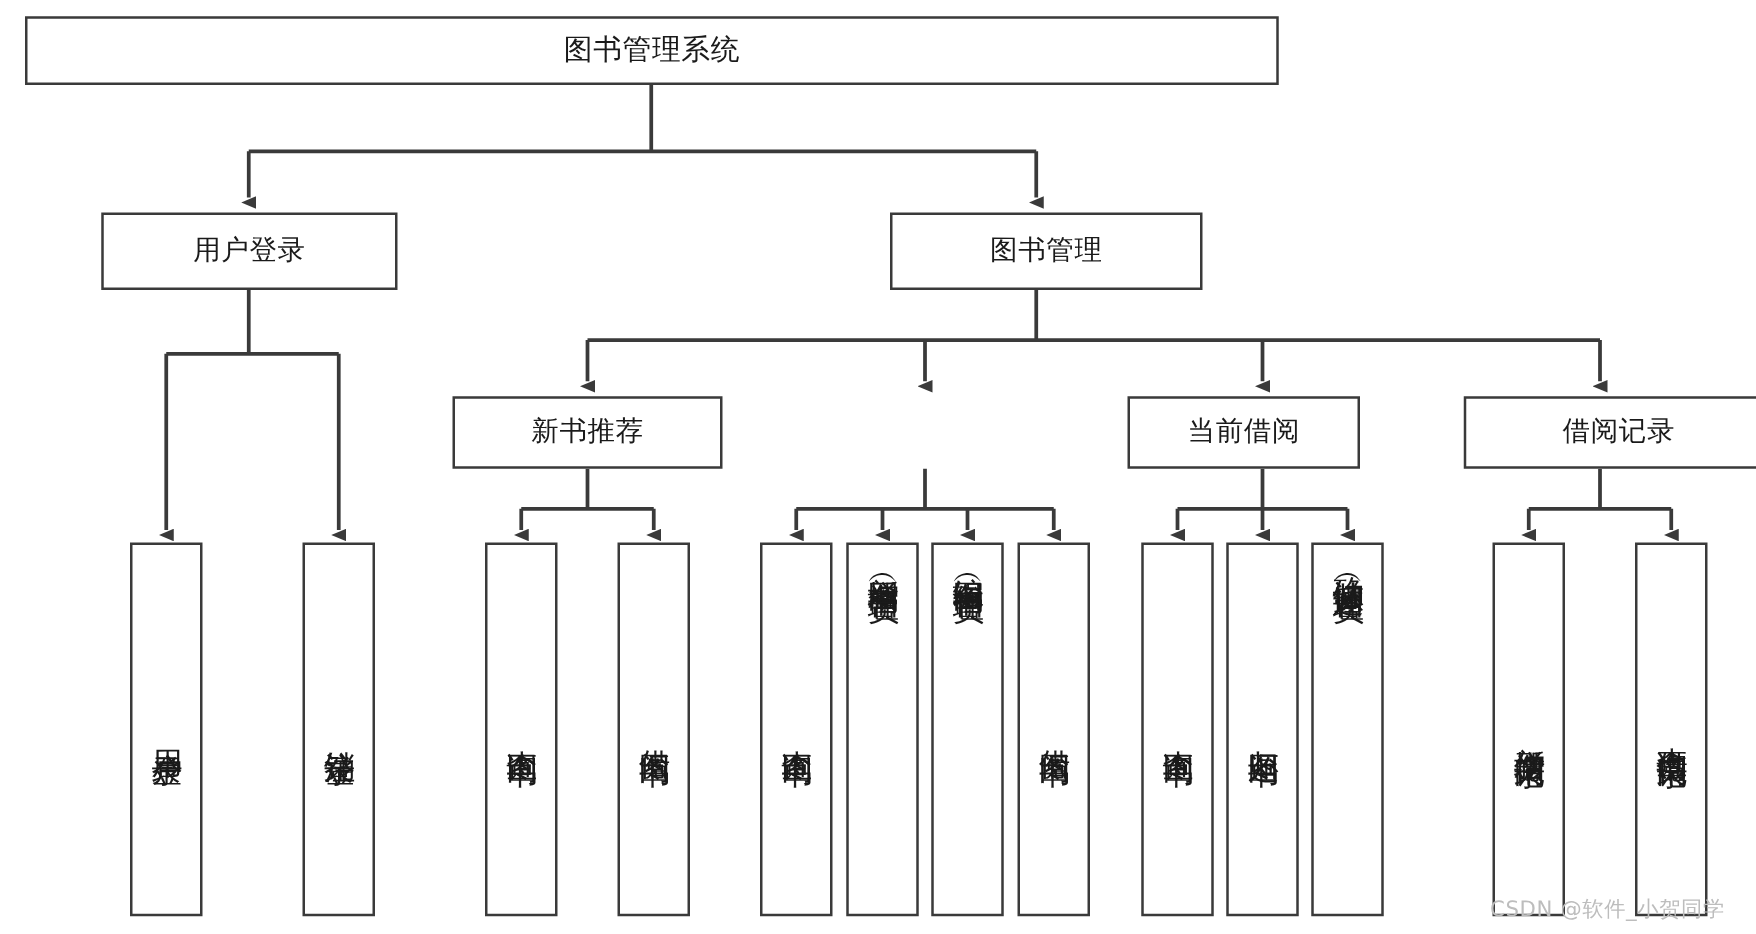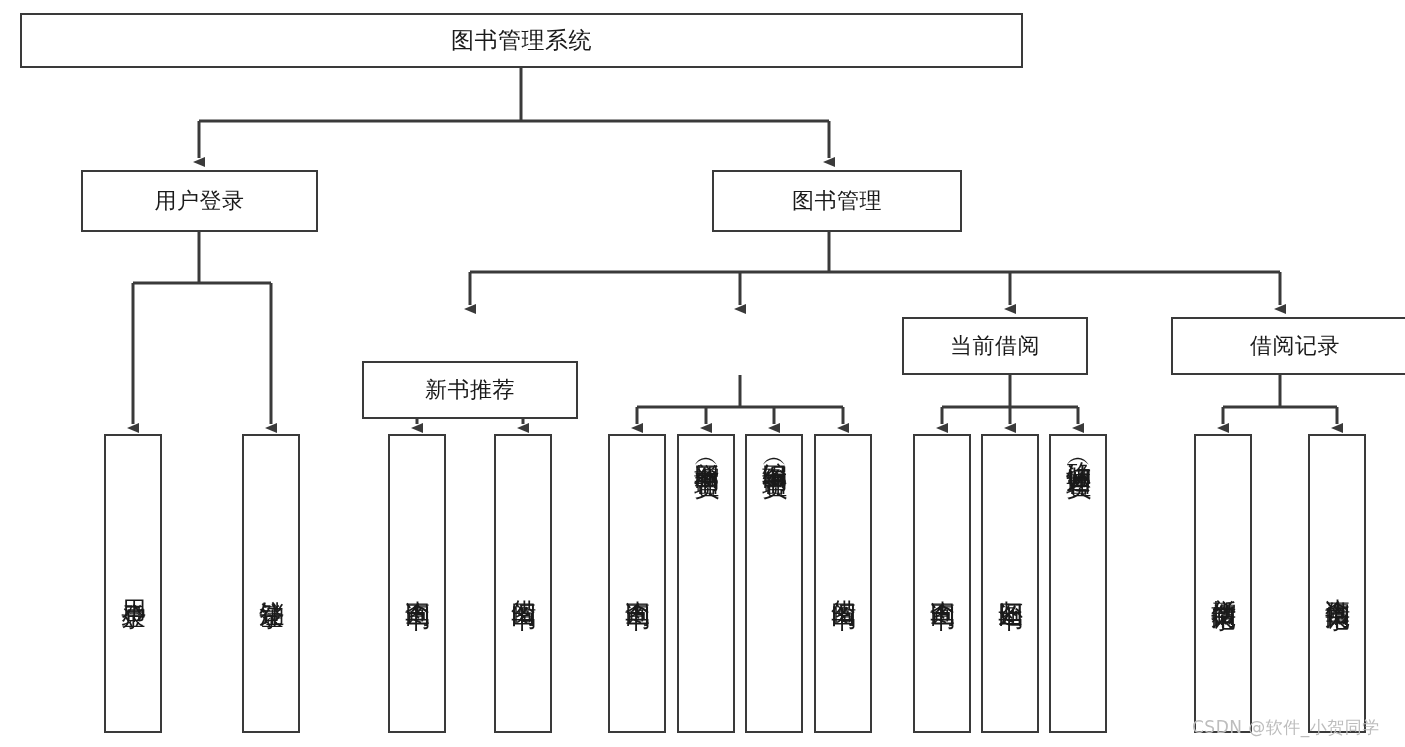--- a/index.html
+++ b/index.html
@@ -135,21 +135,21 @@
     <span class="label">图书管理系统</span>
   </div>
 
   <div class="node horiz" style="left:81px; top:170px; width:237px; height:62px;">
     <span class="label">用户登录</span>
   </div>
   <div class="node horiz" style="left:712px; top:170px; width:250px; height:62px;">
     <span class="label">图书管理</span>
   </div>
 
-  <div class="node horiz" style="left:362px; top:317px; width:216px; height:58px;margin-top:44px;">
+  <div class="node horiz" style="left:362px; top:317px; width:216px; height:58px;">
     <span class="label">新书推荐</span>
   </div>
   <div class="node horiz" style="left:902px; top:317px; width:186px; height:58px;">
     <span class="label">当前借阅</span>
   </div>
   <div class="node horiz" style="left:1171px; top:317px; width:248px; height:58px;">
     <span class="label">借阅记录</span>
   </div>
 
   <div class="node vert center-v" style="left:104px; top:434px; width:58px; height:299px;">

